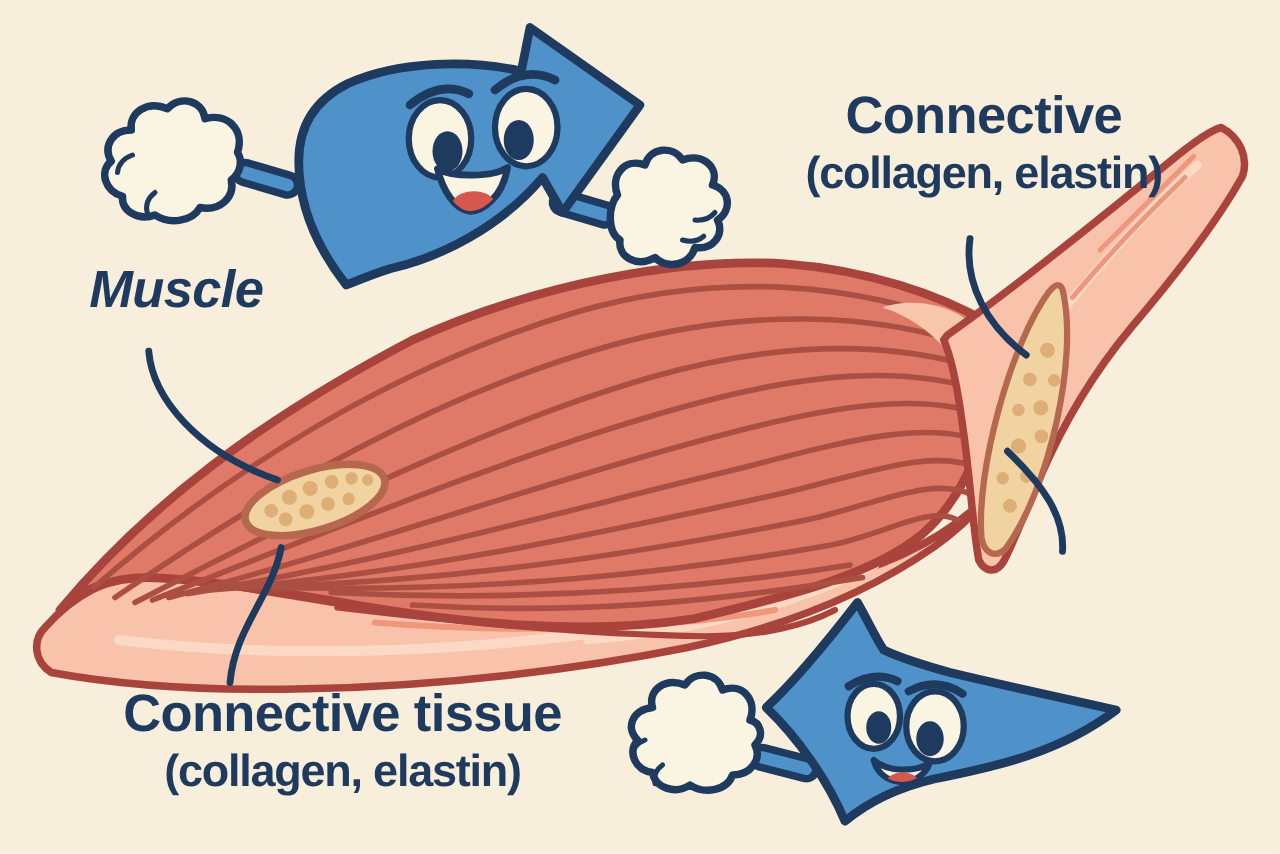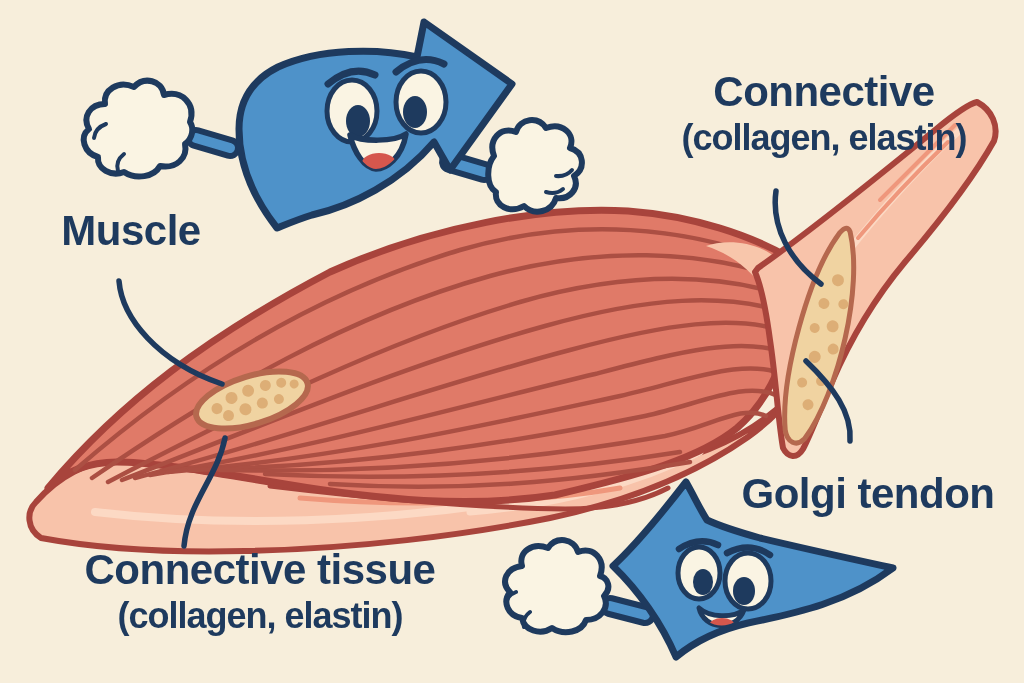--- a/index.html
+++ b/index.html
@@ -186,31 +186,30 @@
       </g>
       <g transform="translate(554,592)">
         <path d="M 46,-16 C 52,-32 40,-46 24,-40 C 20,-54 2,-56 -6,-44 C -22,-50 -36,-40 -32,-26
                  C -48,-24 -54,-10 -44,0 C -52,10 -46,24 -32,26 C -30,38 -14,44 -2,36
                  C 10,44 28,40 32,28 C 46,28 56,16 50,4 C 58,-4 54,-14 46,-16 Z" fill="var(--cream)" stroke="var(--navy)" stroke-width="6" stroke-linejoin="round"></path>
         <path d="M -24,20 q -8,6 -6,15 M -38,0 q -10,4 -10,13" fill="none" stroke="var(--navy)" stroke-width="4" stroke-linecap="round"></path>
       </g>
     </g>
   </svg>
 
-  <div class="lbl" style="left:131px;top:231px;">
+  <div class="lbl" style="left:141px;top:231px;font-style:italic;">
     <span class="big">Muscle</span>
   </div>
 
-  <div class="lbl" style="left:824px;top:114px;">
+  <div class="lbl" style="left:787px;top:114px;">
     <span class="big">Connective</span>
     <span class="sub">(collagen, elastin)</span>
   </div>
 
-  <div class="lbl" style="left:260px;top:592px;">
+  <div class="lbl" style="left:274px;top:592px;">
     <span class="big">Connective tissue</span>
     <span class="sub">(collagen, elastin)</span>
   </div>
 
   <div class="lbl" style="left:868px;top:494px;">
-    <span class="big">Golgi tendon</span>
   </div>
 
 </div>
 
 </body></html>

